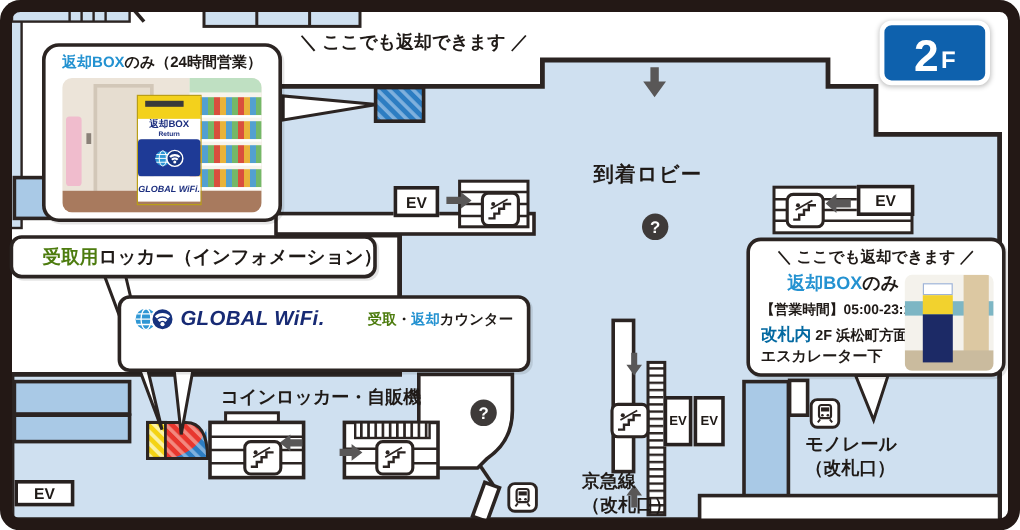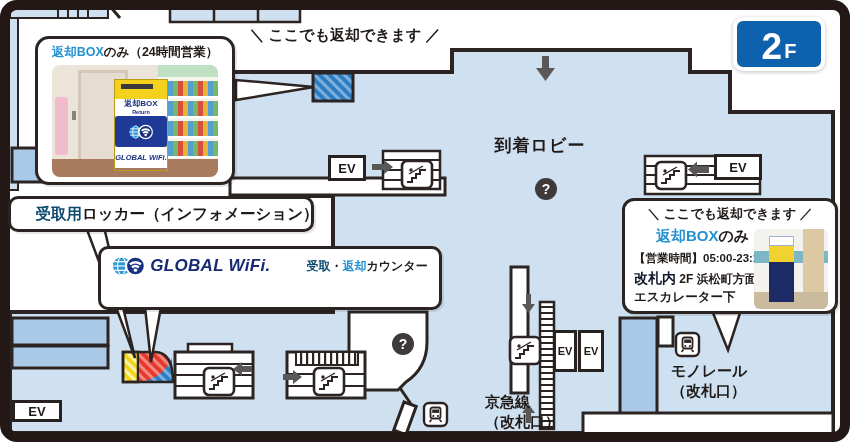--- a/index.html
+++ b/index.html
@@ -8,21 +8,21 @@
   .maplayer{position:absolute;left:0;top:0;}
   .abs{position:absolute;box-sizing:border-box;}
   
   .ev-box{background:#fff;border:3px solid #272120;display:flex;align-items:center;justify-content:center;
           font-weight:800;font-size:13px;color:#1f1a17;z-index:3;}
   .qmark{width:22px;height:22px;border-radius:50%;background:#3e3a39;color:#fff;font-weight:800;
          font-size:14px;display:flex;align-items:center;justify-content:center;z-index:3;}
   .map-label{font-weight:800;color:#1f1a17;z-index:3;white-space:nowrap;}
   .callout{background:#fff;border:3px solid #2b2422;border-radius:12px;z-index:5;
            box-shadow:2px 2px 0 rgba(0,0,0,.10);}
-  .blue{color:#2492d1;} .red{color:#0c4a6e;padding-left:32px;} .orange{color:#0f172a;} .navy{color:#172a74;}
+  .blue{color:#2492d1;} .red{color:#4d7c0f;padding-left:32px;} .orange{color:#0369a1;} .navy{color:#172a74;}
   
   .badge2f{left:733px;top:17px;width:92px;height:54px;background:#0e61ad;border:4px solid #fff;
            border-radius:10px;box-shadow:0 1px 4px rgba(0,0,0,.25);display:flex;align-items:flex-end;
            justify-content:center;gap:2px;padding-bottom:5px;color:#fff;z-index:4;}
   .badge2f .n{font-size:37px;font-weight:800;line-height:.85;}
   .badge2f .f{font-size:20px;font-weight:800;line-height:1.1;}
   
   .banner-top{left:238px;top:26px;width:214px;text-align:center;font-size:15px;font-weight:800;z-index:4;white-space:nowrap;}
   
   .co-a{left:35px;top:36px;width:200px;height:149px;border-radius:14px;}
@@ -333,20 +333,21 @@
         <div class="pb-sign-y"></div>
         <div class="pb-body"></div>
       </div>
     </div>
   </div>
 
   <div class="abs map-label lbl-lobby">到着ロビー</div>
   <div class="abs qmark" style="left:535px;top:178px;">
     <span>?</span>
   </div>
+  <div class="abs map-label lbl-coin">コインロッカー・自販機</div>
   <div class="abs qmark" style="left:392px;top:333px;">
     <span>?</span>
   </div>
   <div class="abs map-label lbl-keikyu-line">
     <div>京急線</div>
     <div>（改札口）</div>
   </div>
   <div class="abs map-label lbl-monorail">
     <div>モノレール</div>
     <div>（改札口）</div>

